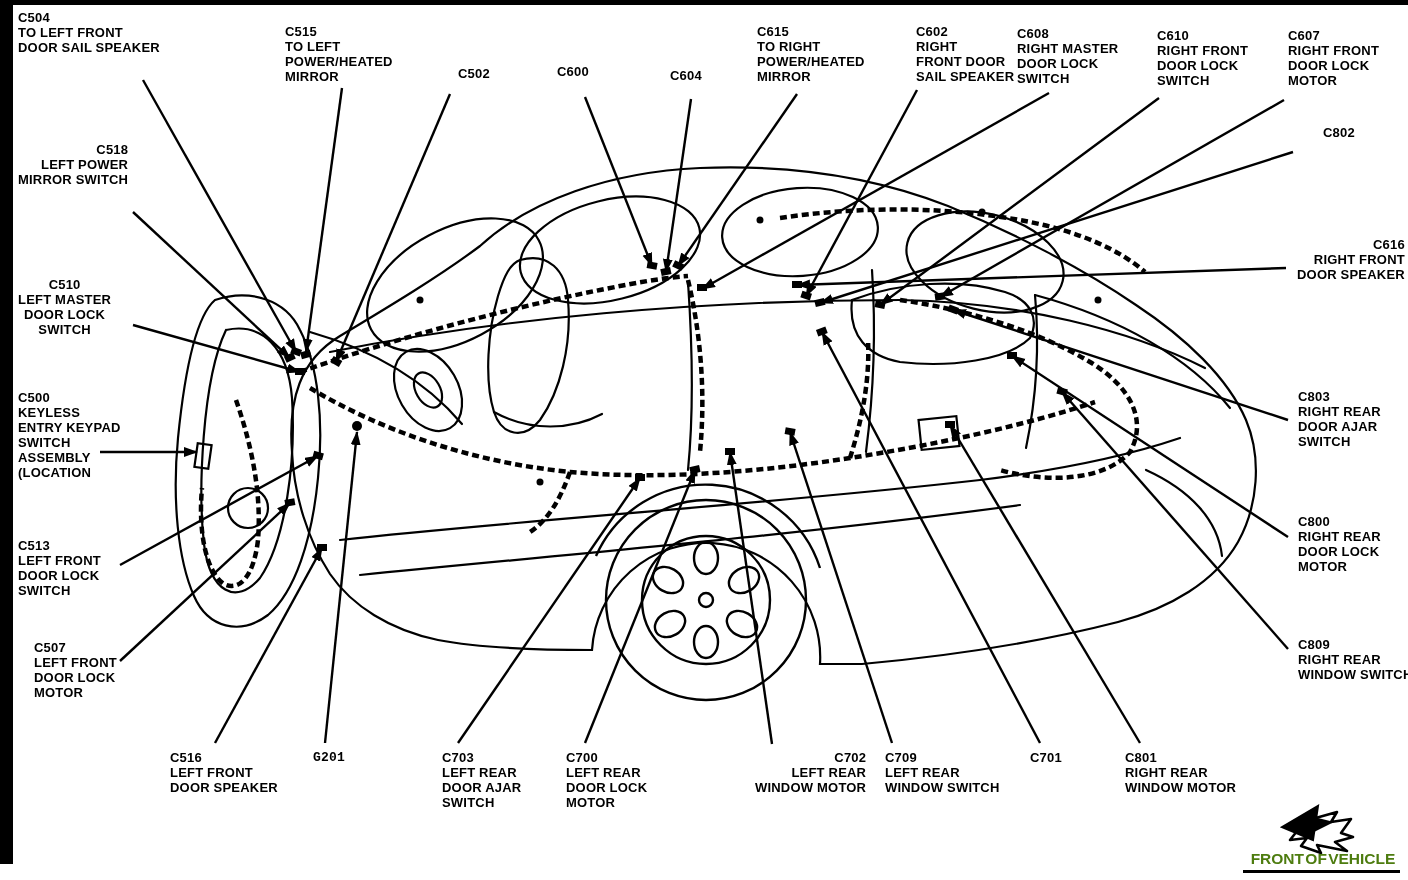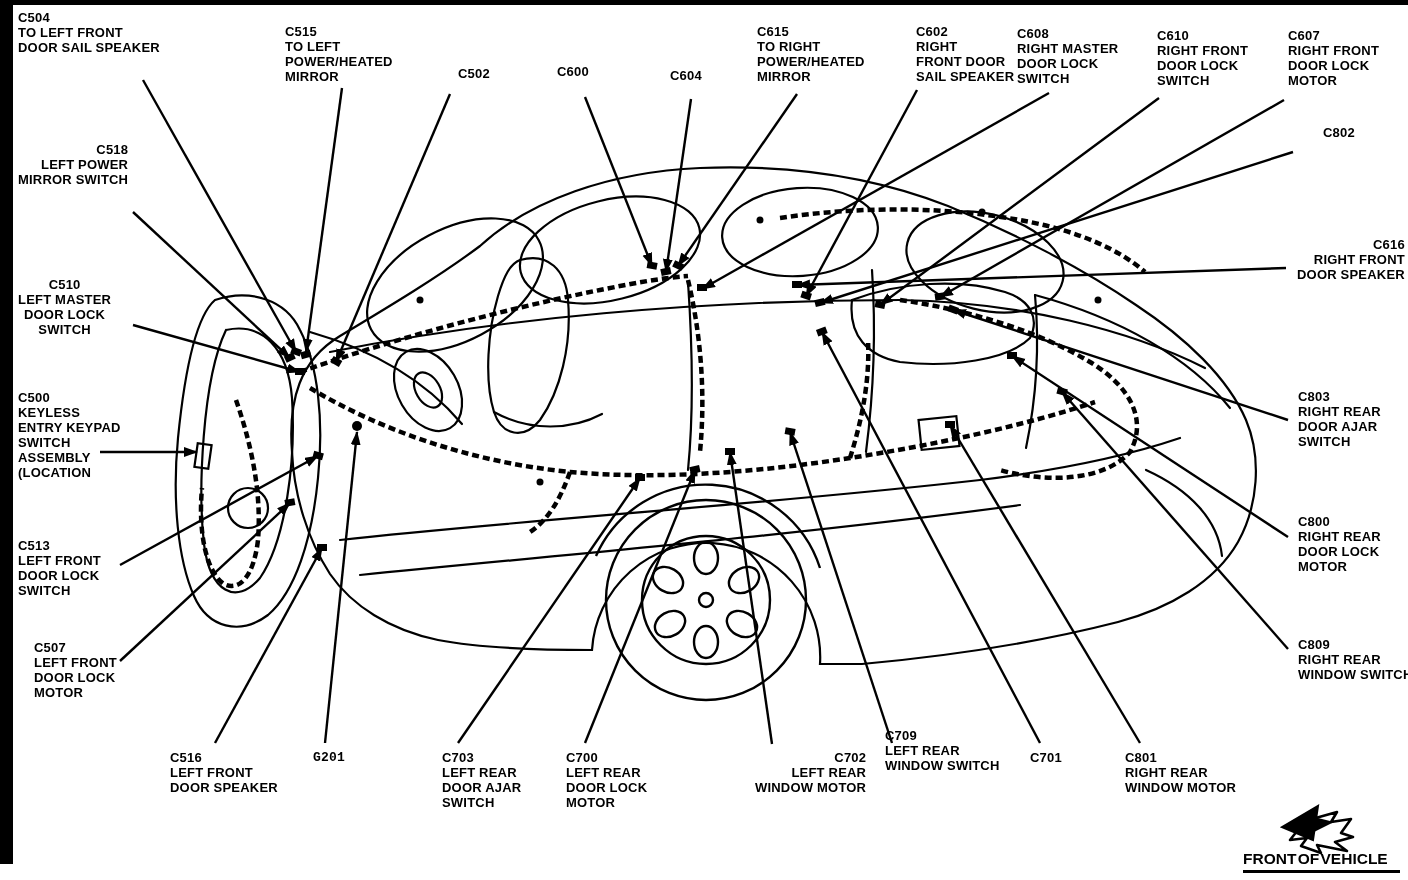--- a/index.html
+++ b/index.html
@@ -9,22 +9,22 @@
   }
   #edge-top{position:absolute;left:0;top:0;width:1408px;height:5px;background:#000;}
   #edge-left{position:absolute;left:0;top:0;width:13px;height:864px;background:#000;}
   svg{position:absolute;left:0;top:0;}
   .clabel{
     position:absolute;color:#000;font-weight:700;font-size:13px;line-height:15px;
     letter-spacing:.2px;white-space:nowrap;z-index:5;
   }
   .clabel .code{font-weight:700;}
   #fov{
-    position:absolute;left:1243px;top:850px;width:160px;text-align:left;
-    color:#000000;font-weight:700;font-size:15.5px;letter-spacing:0;word-spacing:-3px;z-index:5;
+    position:absolute;left:1243px;top:850px;width:160px;text-align:center;
+    color:#4d7c0f;font-weight:700;font-size:15.5px;letter-spacing:0;word-spacing:-3px;z-index:5;
   }
   #fov-underline{position:absolute;left:1243px;top:870px;width:157px;height:3px;background:#000;z-index:5;}
 </style>
 </head>
 <body>
 
 <div id="stage">
 
   <svg width="1408" height="880" viewBox="0 0 1408 880">
     <defs>
@@ -314,21 +314,21 @@
         <div class="code">C700</div>
         <div class="dl">LEFT REAR</div>
         <div class="dl">DOOR LOCK</div>
         <div class="dl">MOTOR</div>
       </div>
       <div class="clabel" style="left: 755px; top: 750px; text-align: right;">
         <div class="code">C702</div>
         <div class="dl">LEFT REAR</div>
         <div class="dl">WINDOW MOTOR</div>
       </div>
-      <div class="clabel" style="left: 885px; top: 728px;">
+      <div class="clabel" style="left: 885px; top: 750px;">
         <div class="code">C709</div>
         <div class="dl">LEFT REAR</div>
         <div class="dl">WINDOW SWITCH</div>
       </div>
       <div class="clabel" style="left: 1030px; top: 750px;">
         <div class="code">C701</div>
       </div>
       <div class="clabel" style="left: 1125px; top: 750px;">
         <div class="code">C801</div>
         <div class="dl">RIGHT REAR</div>

